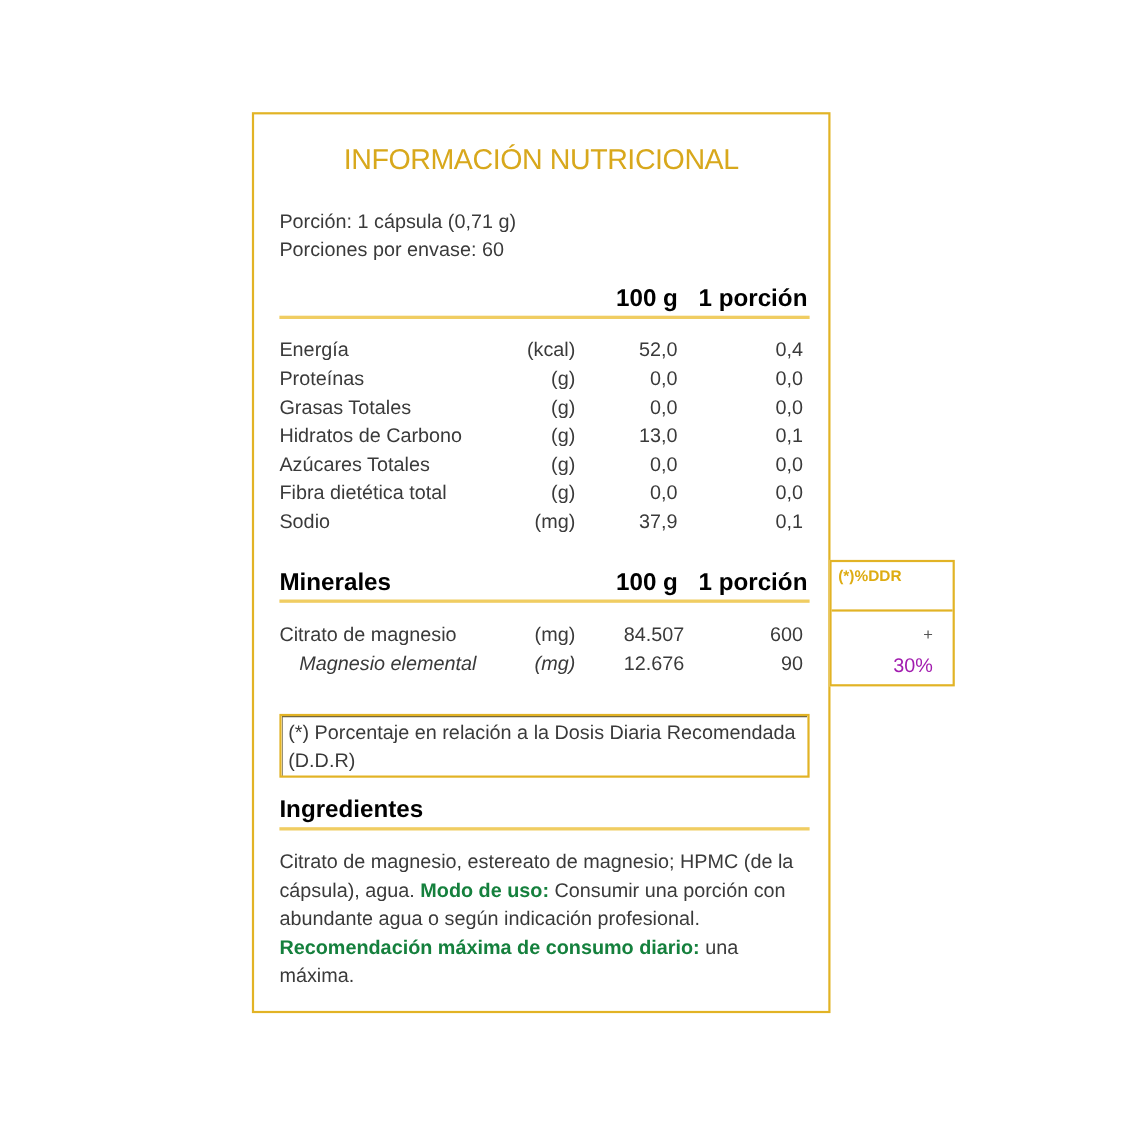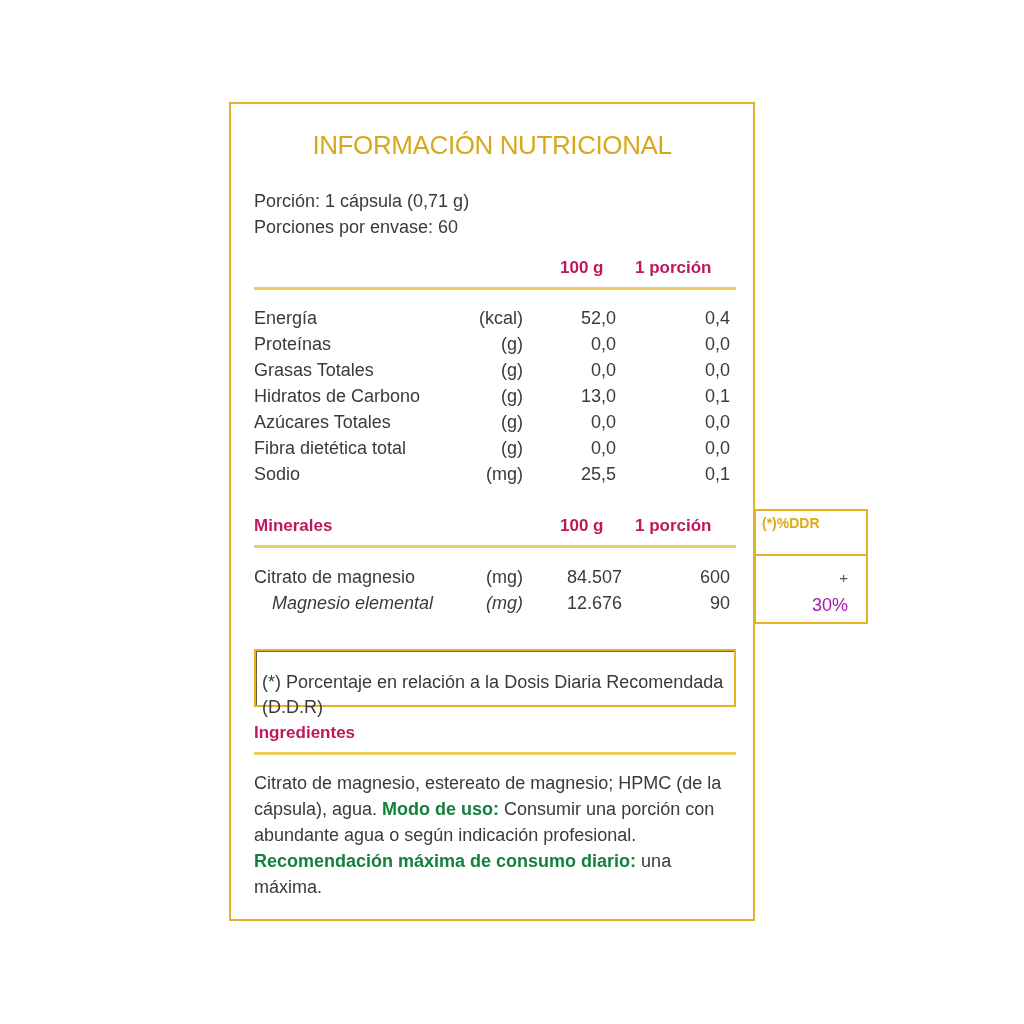--- a/index.html
+++ b/index.html
@@ -7,21 +7,21 @@
          font-family: "Liberation Sans", sans-serif; color: #3a3a3a; }
 
   .panel { position: absolute; left: 229px; top: 102px; width: 522px; height: 815px;
            border: 2px solid #e2b325; box-sizing: content-box; }
 
   .title { position: absolute; left: 0; right: 0; top: 26px; text-align: center;
            font-size: 26px; color: #d8a81c; letter-spacing: -0.4px; }
 
   .serving { position: absolute; left: 23px; top: 84px; font-size: 18px; line-height: 26px; color: #3a3a3a; }
 
-  .hdr { position: absolute; font-size: 17px; color: #be185d; }
+  .hdr { position: absolute; font-size: 22px; color: #000000; }
   .hdr.bold { font-weight: bold; }
 
   .rule { position: absolute; left: 23px; width: 482px; height: 3px; background: #f0cd62; }
 
   .row { position: absolute; left: 23px; width: 482px; height: 26px; font-size: 18px; color: #3a3a3a; }
   .row span { position: absolute; top: 0; white-space: nowrap; }
   .c-name { left: 0; }
   .c-unit { right: 213px; text-align: right; }
   .c-g { right: 120px; text-align: right; }
   .c-p { right: 6px; text-align: right; }
@@ -29,21 +29,21 @@
 
   .ddr { position: absolute; left: 754px; top: 509px; width: 114px; height: 115px;
          border: 2px solid #e2b325; box-sizing: border-box; background: #fff; }
   .ddr-head { position: absolute; left: 0; right: 0; top: 0; height: 43px; border-bottom: 2px solid #e2b325; }
   .ddr-head span { position: absolute; left: 6px; top: 4px; font-size: 14px; color: #deac12; }
   .ddr-plus { position: absolute; right: 18px; top: 58px; font-size: 15px; color: #555; }
   .ddr-val { position: absolute; right: 18px; top: 84px; font-size: 18px; color: #a21caf; }
 
   .note { position: absolute; left: 23px; top: 545px; width: 482px; height: 58px;
           border: 2px solid #e2b325; box-shadow: inset 1px 1px 0 #6a6040; box-sizing: border-box;
-          padding: 19px 6px; font-size: 18px; line-height: 25px; color: #3a3a3a; }
+          padding: 3px 6px; font-size: 18px; line-height: 25px; color: #3a3a3a; }
 
   .ingr-text { position: absolute; left: 23px; top: 666px; width: 490px; font-size: 18px; line-height: 26px; color: #3a3a3a; }
   .ingr-text b { color: #15803d; }
 </style>
 </head>
 <body>
 
 <div class="panel">
   <div class="title">INFORMACIÓN NUTRICIONAL</div>
 
@@ -88,21 +88,21 @@
   </div>
   <div class="row" style="top:334px;">
     <span class="c-name">Fibra dietética total</span>
     <span class="c-unit">(g)</span>
     <span class="c-g">0,0</span>
     <span class="c-p">0,0</span>
   </div>
   <div class="row" style="top:360px;">
     <span class="c-name">Sodio</span>
     <span class="c-unit">(mg)</span>
-    <span class="c-g">25,5</span>
+    <span class="c-g">37,9</span>
     <span class="c-p">0,1</span>
   </div>
 
   <div class="hdr bold" style="left:23px; top:412px;">Minerales</div>
   <div class="hdr bold" style="left:329px; top:412px;">100 g</div>
   <div class="hdr bold" style="left:404px; top:412px;">1 porción</div>
   <div class="rule" style="top:441px;"></div>
 
   <div class="row" style="top:463px;">
     <span class="c-name">Citrato de magnesio</span>

